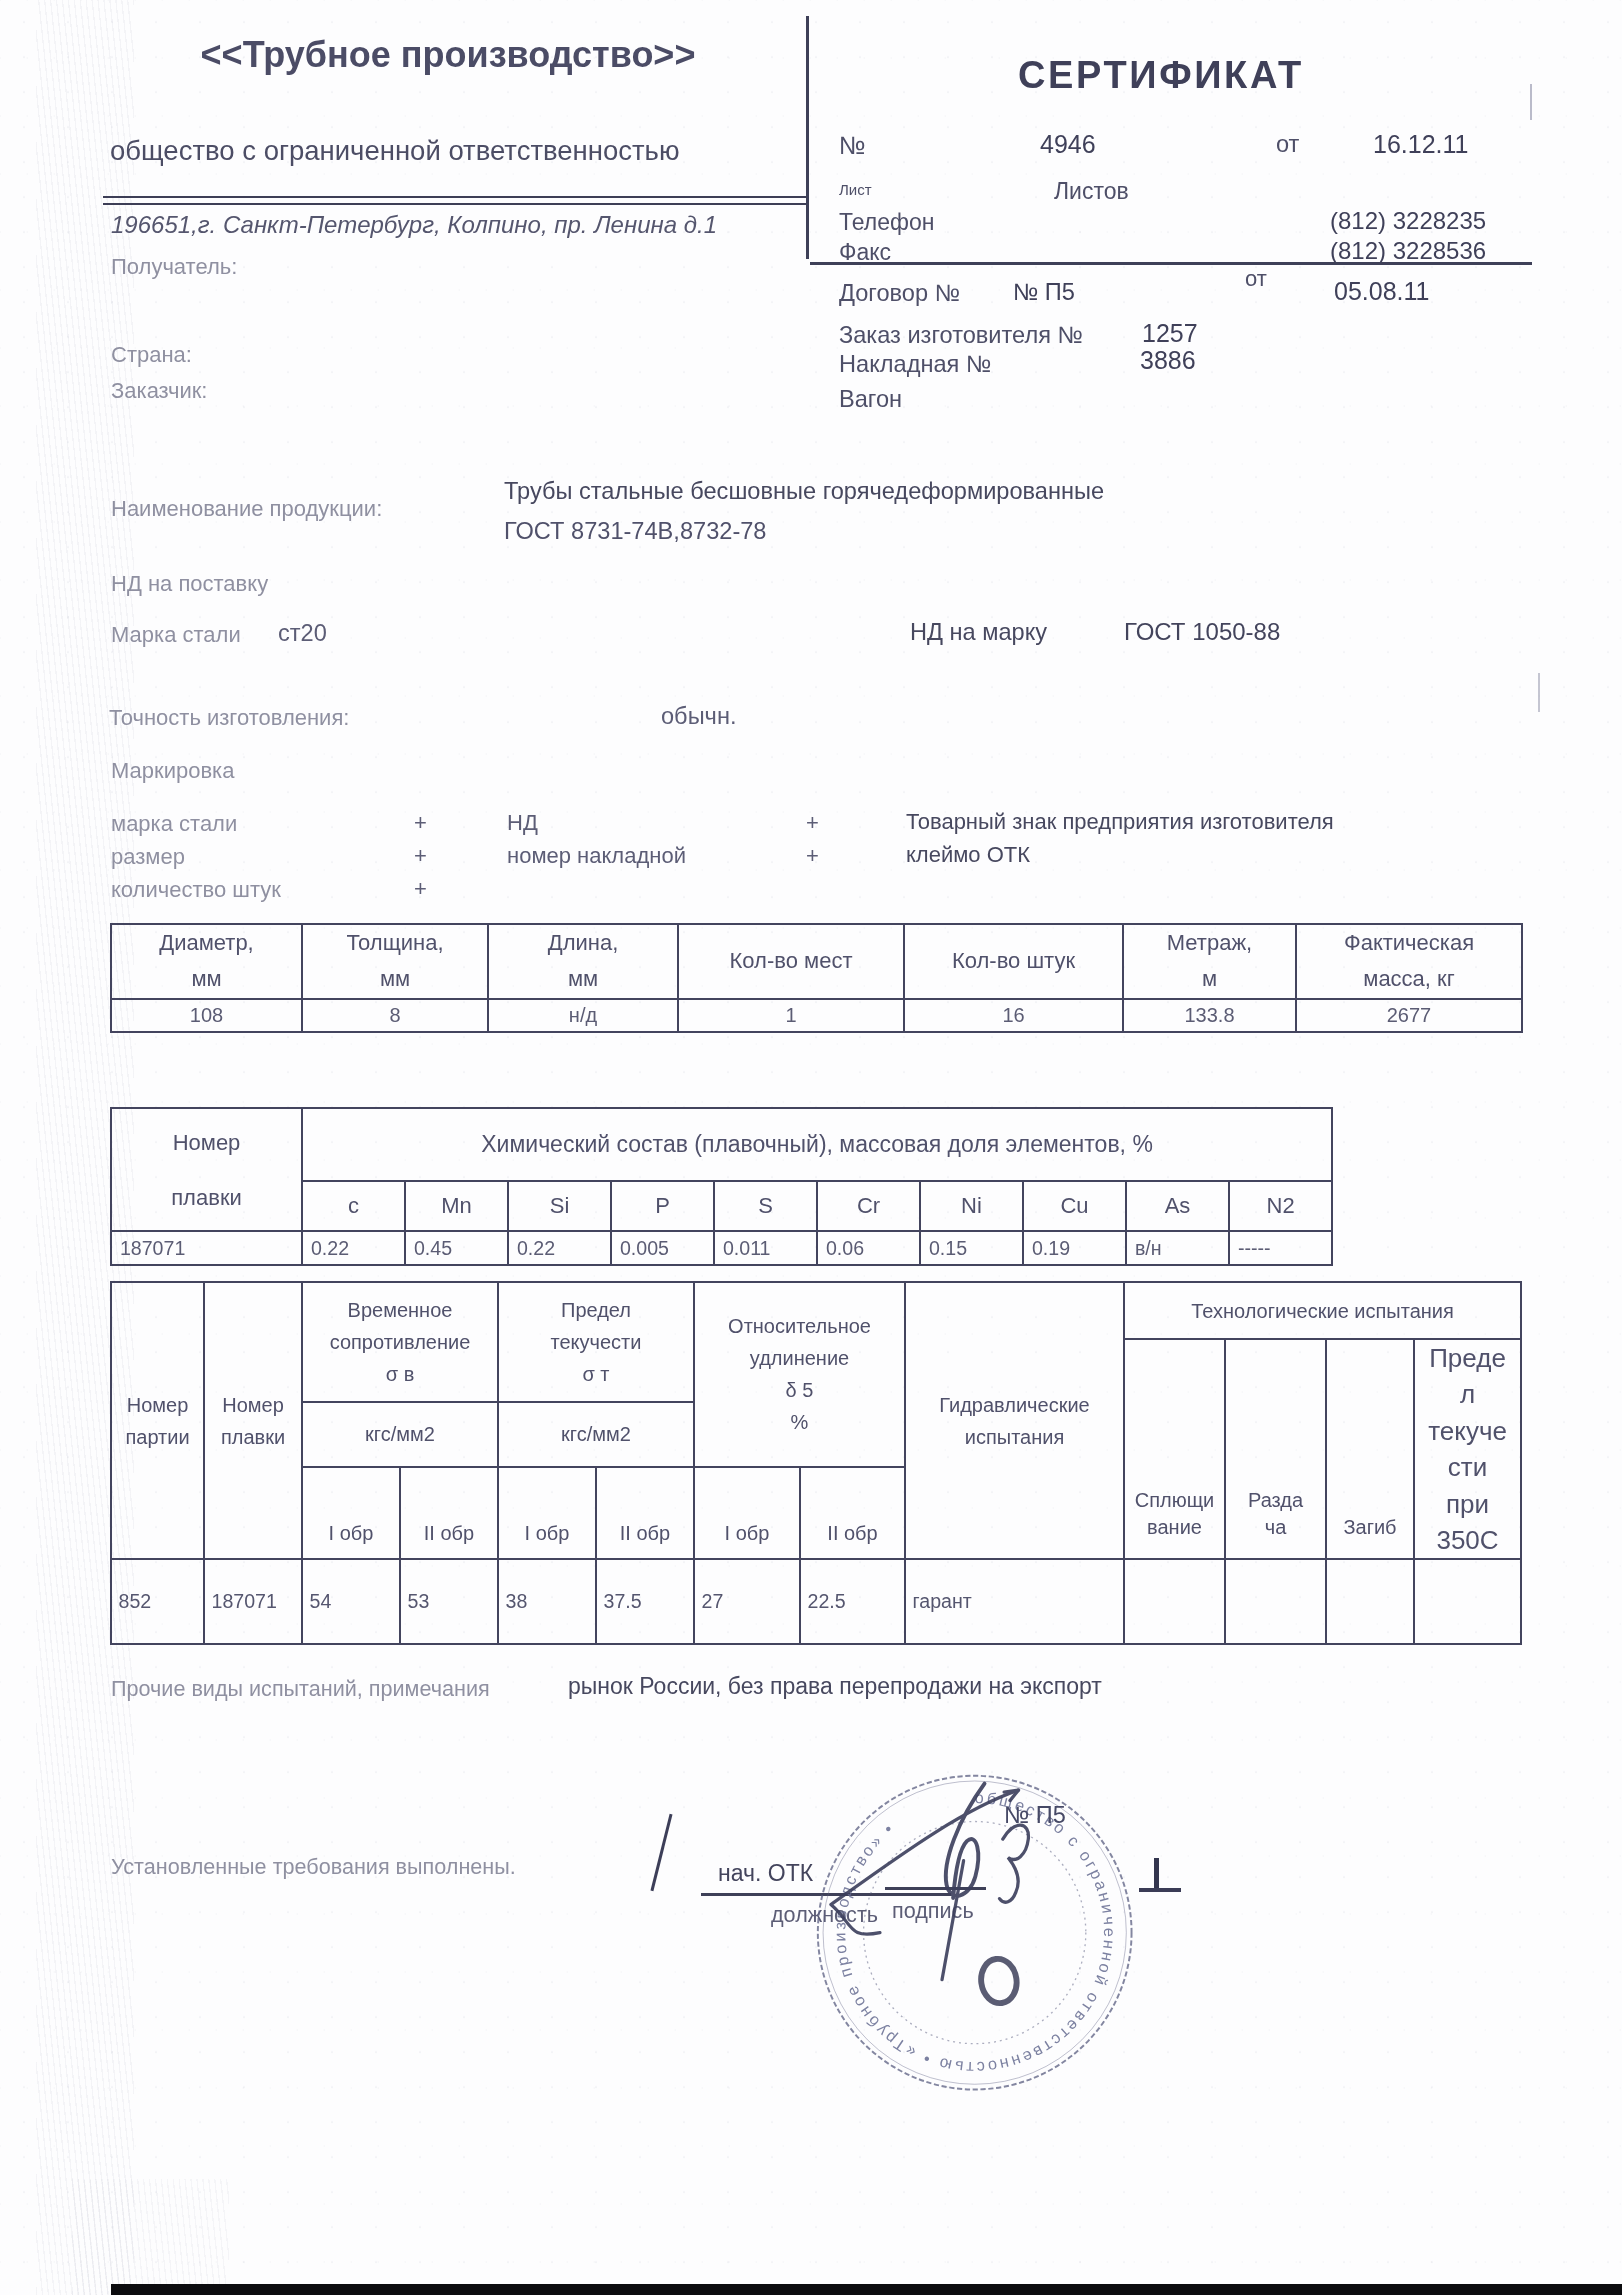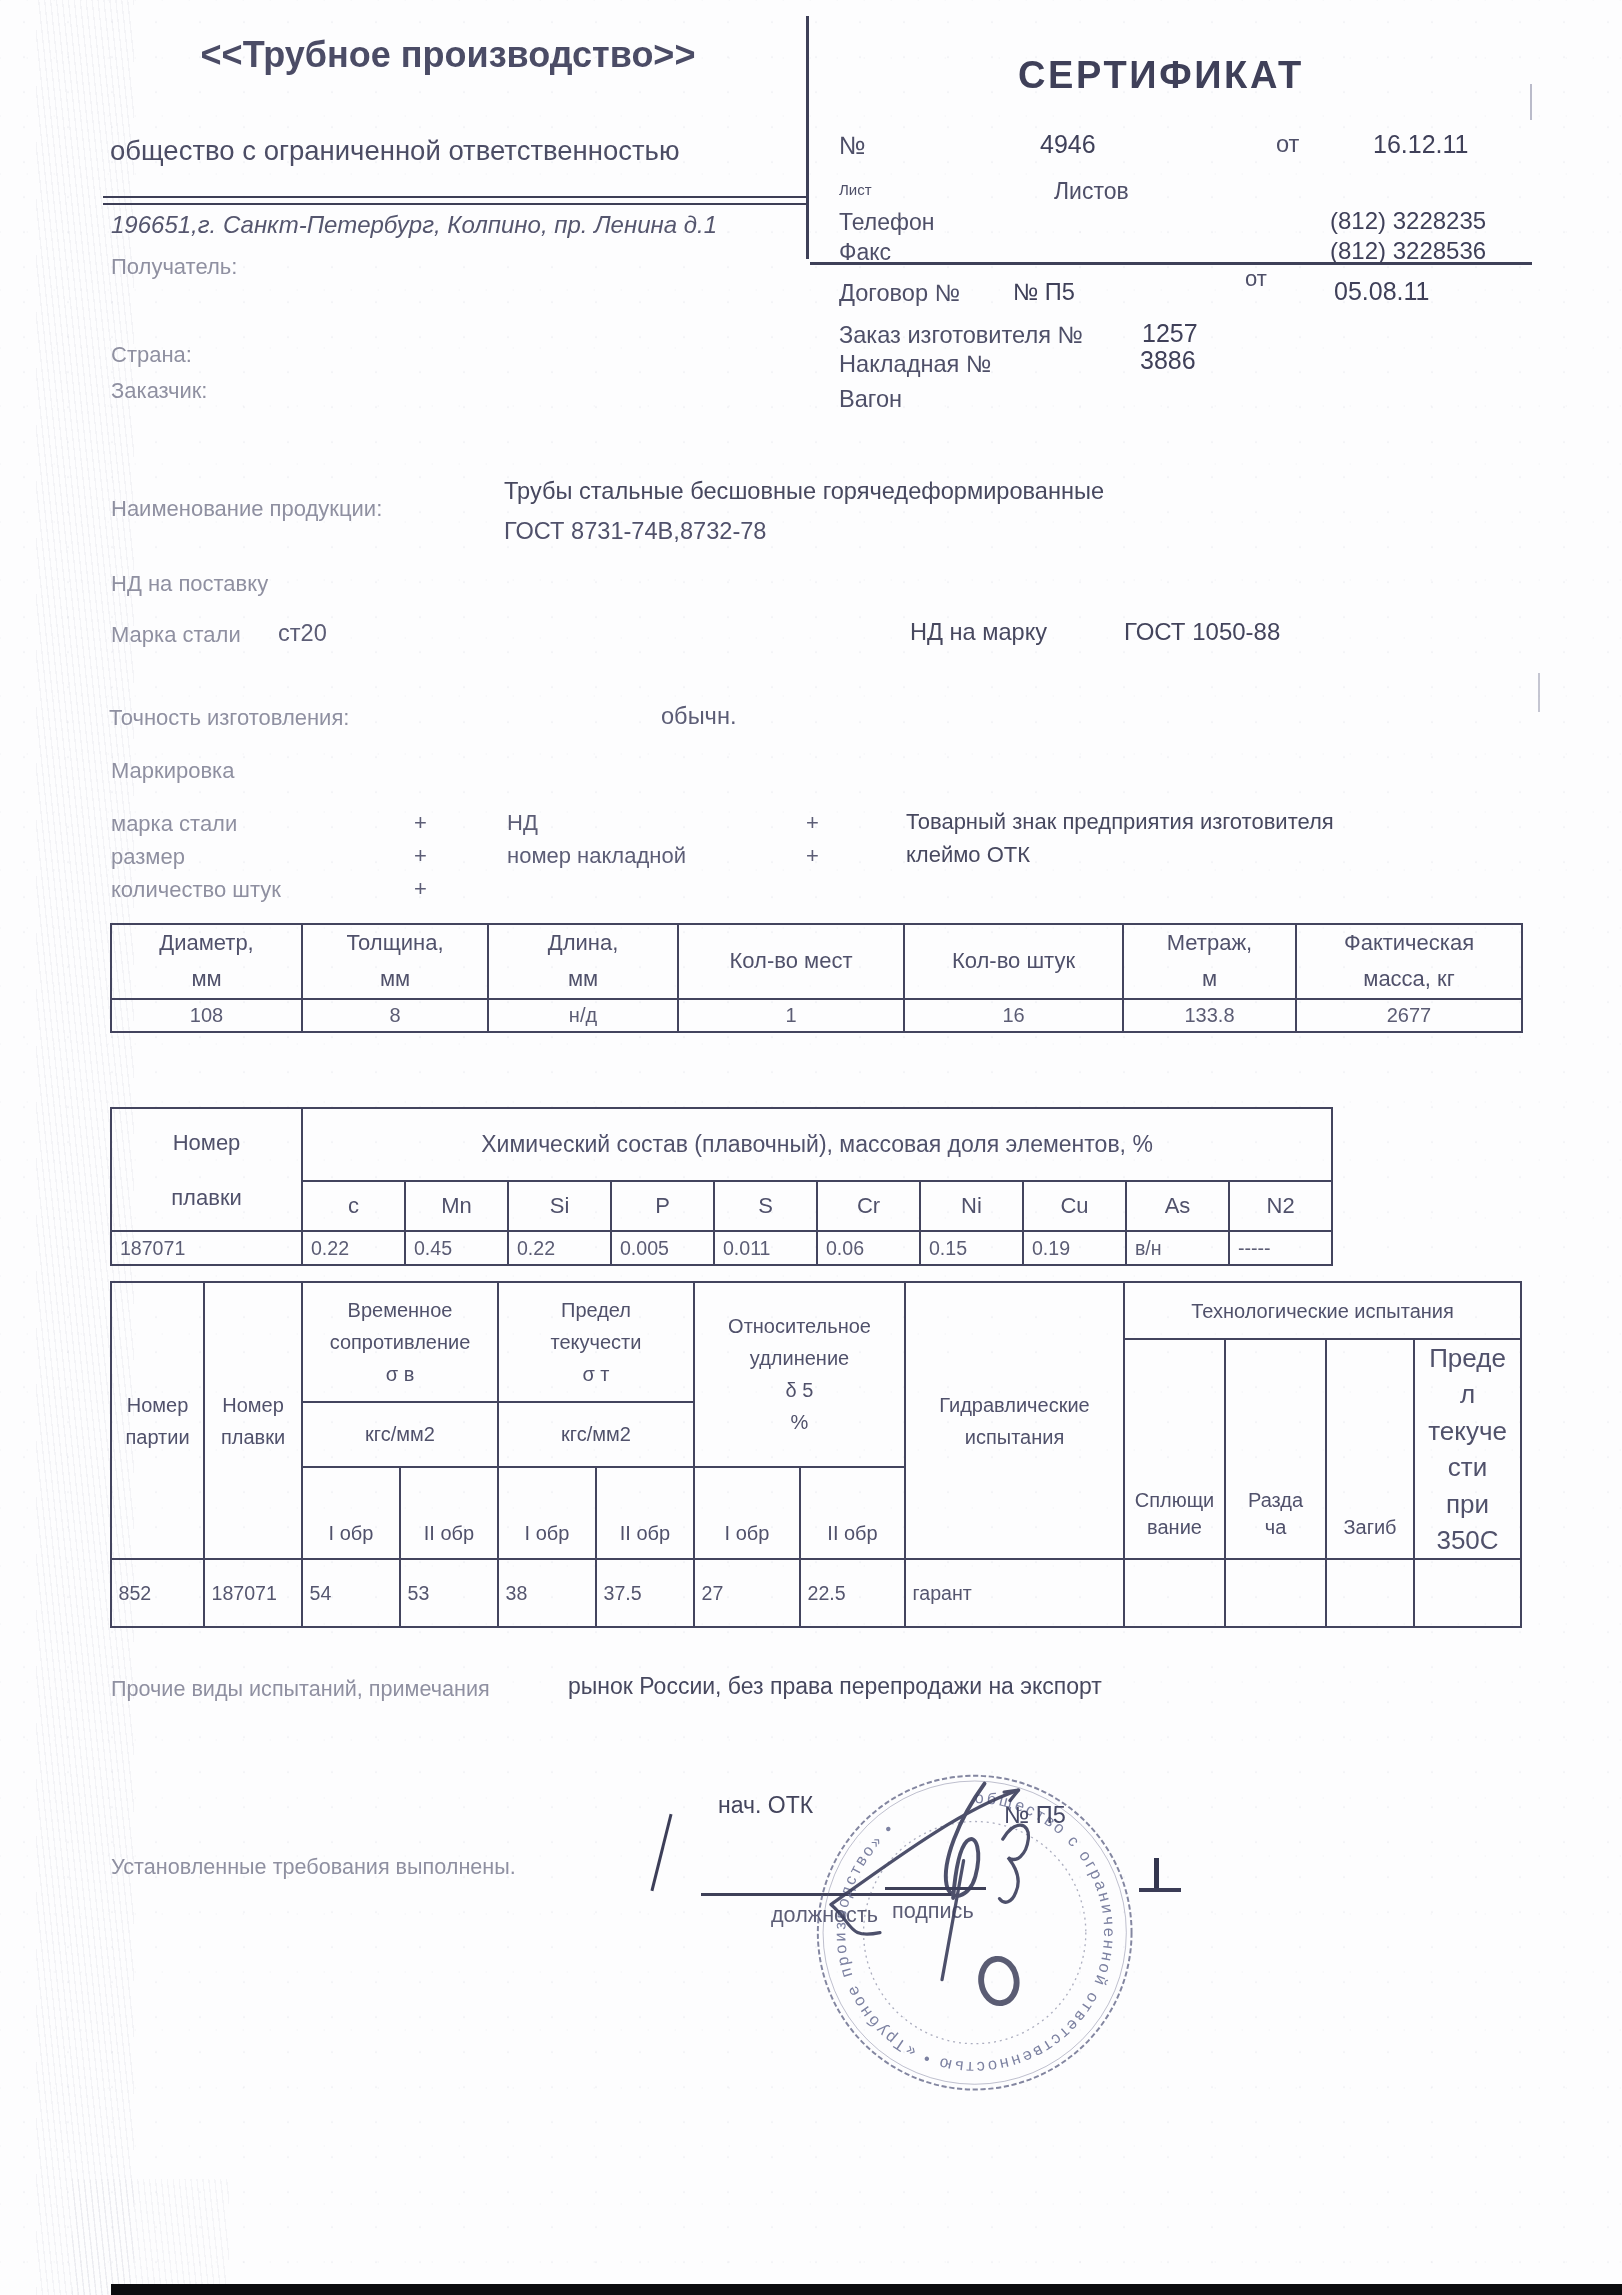--- a/index.html
+++ b/index.html
@@ -261,21 +261,21 @@
       <th colspan="2">кгс/мм2</th>
     </tr>
     <tr style="height:80px">
       <th class="smp">I обр</th>
       <th class="smp">II обр</th>
       <th class="smp">I обр</th>
       <th class="smp">II обр</th>
       <th class="smp">I обр</th>
       <th class="smp">II обр</th>
     </tr>
-    <tr style="height:68px">
+    <tr style="height:85px">
       <td>852</td>
       <td>187071</td>
       <td>54</td>
       <td>53</td>
       <td>38</td>
       <td>37.5</td>
       <td>27</td>
       <td>22.5</td>
       <td>гарант</td>
       <td></td>
@@ -286,21 +286,21 @@
   </tbody>
     </table>
 
   <div class="abs faded" style="left:111px;top:1676px;font-size:21.6px;">Прочие виды испытаний, примечания</div>
   <div class="abs" style="left:568px;top:1673px;font-size:23px;color:#47485f;">рынок  России, без права перепродажи на экспорт</div>
 
   <div class="abs faded" style="left:111px;top:1854px;font-size:21.6px;">Установленные требования выполнены.</div>
 
   <div class="abs" style="left:660px;top:1813px;width:2.6px;height:79px;background:#3c3e58;transform:rotate(14deg);"></div>
 
-  <div class="abs" style="left:718px;top:1792px;font-size:23px;color:#43445c;text-align:center;">нач. ОТК</div>
+  <div class="abs" style="left:718px;top:1860px;font-size:23px;color:#43445c;text-align:center;">нач. ОТК</div>
   <div class="abs rule" style="left:701px;top:1893px;width:250px;height:2.6px;"></div>
   <div class="abs mid" style="left:771px;top:1902px;font-size:21.6px;">должность</div>
 
   <div class="abs rule" style="left:885px;top:1887px;width:101px;height:3.3px;"></div>
   <div class="abs mid" style="left:892px;top:1898px;font-size:21.6px;">подпись</div>
 
   <div class="abs" style="left:1154px;top:1858px;width:5.2px;height:34px;background:#33354e;"></div>
   <div class="abs" style="left:1139px;top:1888px;width:42px;height:3.9px;background:#3a3c56;"></div>
 
   <svg class="abs" style="left:808px;top:1764px;pointer-events:none;" width="353" height="366" viewBox="0 0 540 560">

